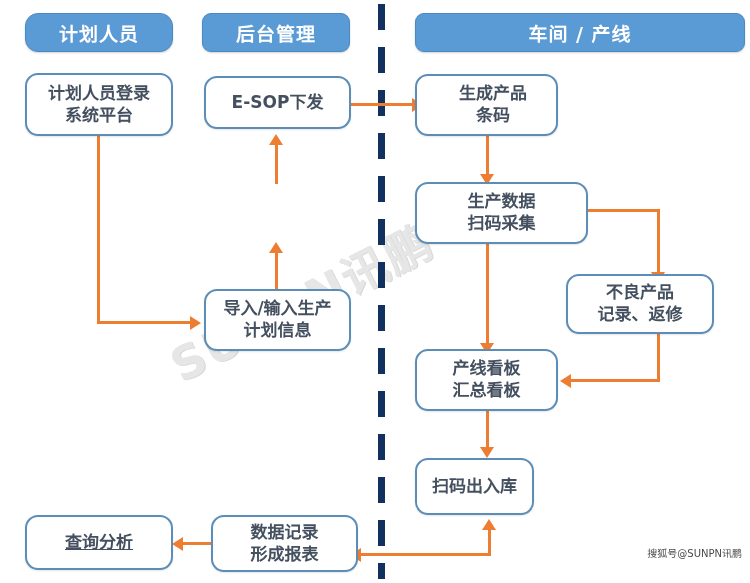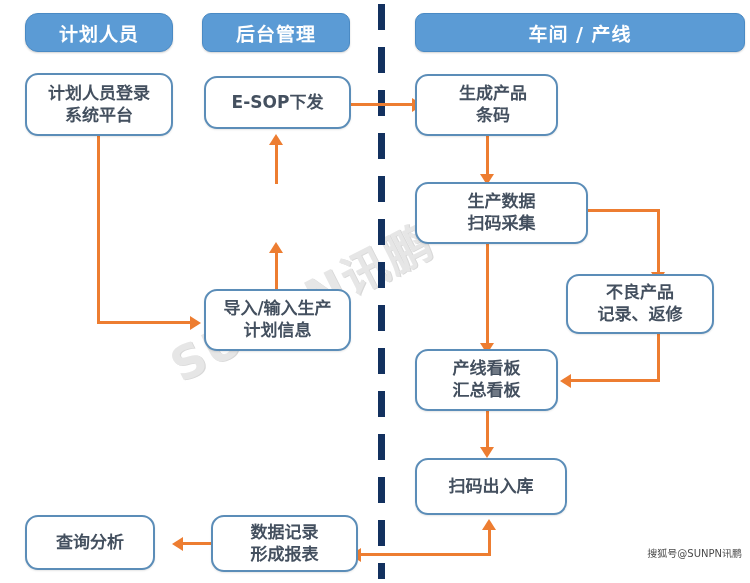--- a/index.html
+++ b/index.html
@@ -178,28 +178,28 @@
   <div class="node" style="left:566px;top:274px;width:148px;height:60px;">
     <span>不良产品
 记录、返修</span>
   </div>
 
   <div class="node" style="left:415px;top:349px;width:143px;height:62px;">
     <span>产线看板
 汇总看板</span>
   </div>
 
-  <div class="node" style="left:415px;top:458px;width:152px;height:57px;">
+  <div class="node" style="left:415px;top:458px;width:119px;height:57px;">
     <span>扫码出入库</span>
   </div>
 
   <div class="node" style="left:211px;top:515px;width:147px;height:57px;">
     <span>数据记录
 形成报表</span>
   </div>
 
-  <div class="node" style="left:25px;top:515px;width:130px;height:55px;">
+  <div class="node" style="left:25px;top:515px;width:148px;height:55px;text-decoration:underline;">
     <span>查询分析</span>
   </div>
 
   <div class="wm-corner">搜狐号@SUNPN讯鹏</div>
 
 </div>
 
 </body></html>

